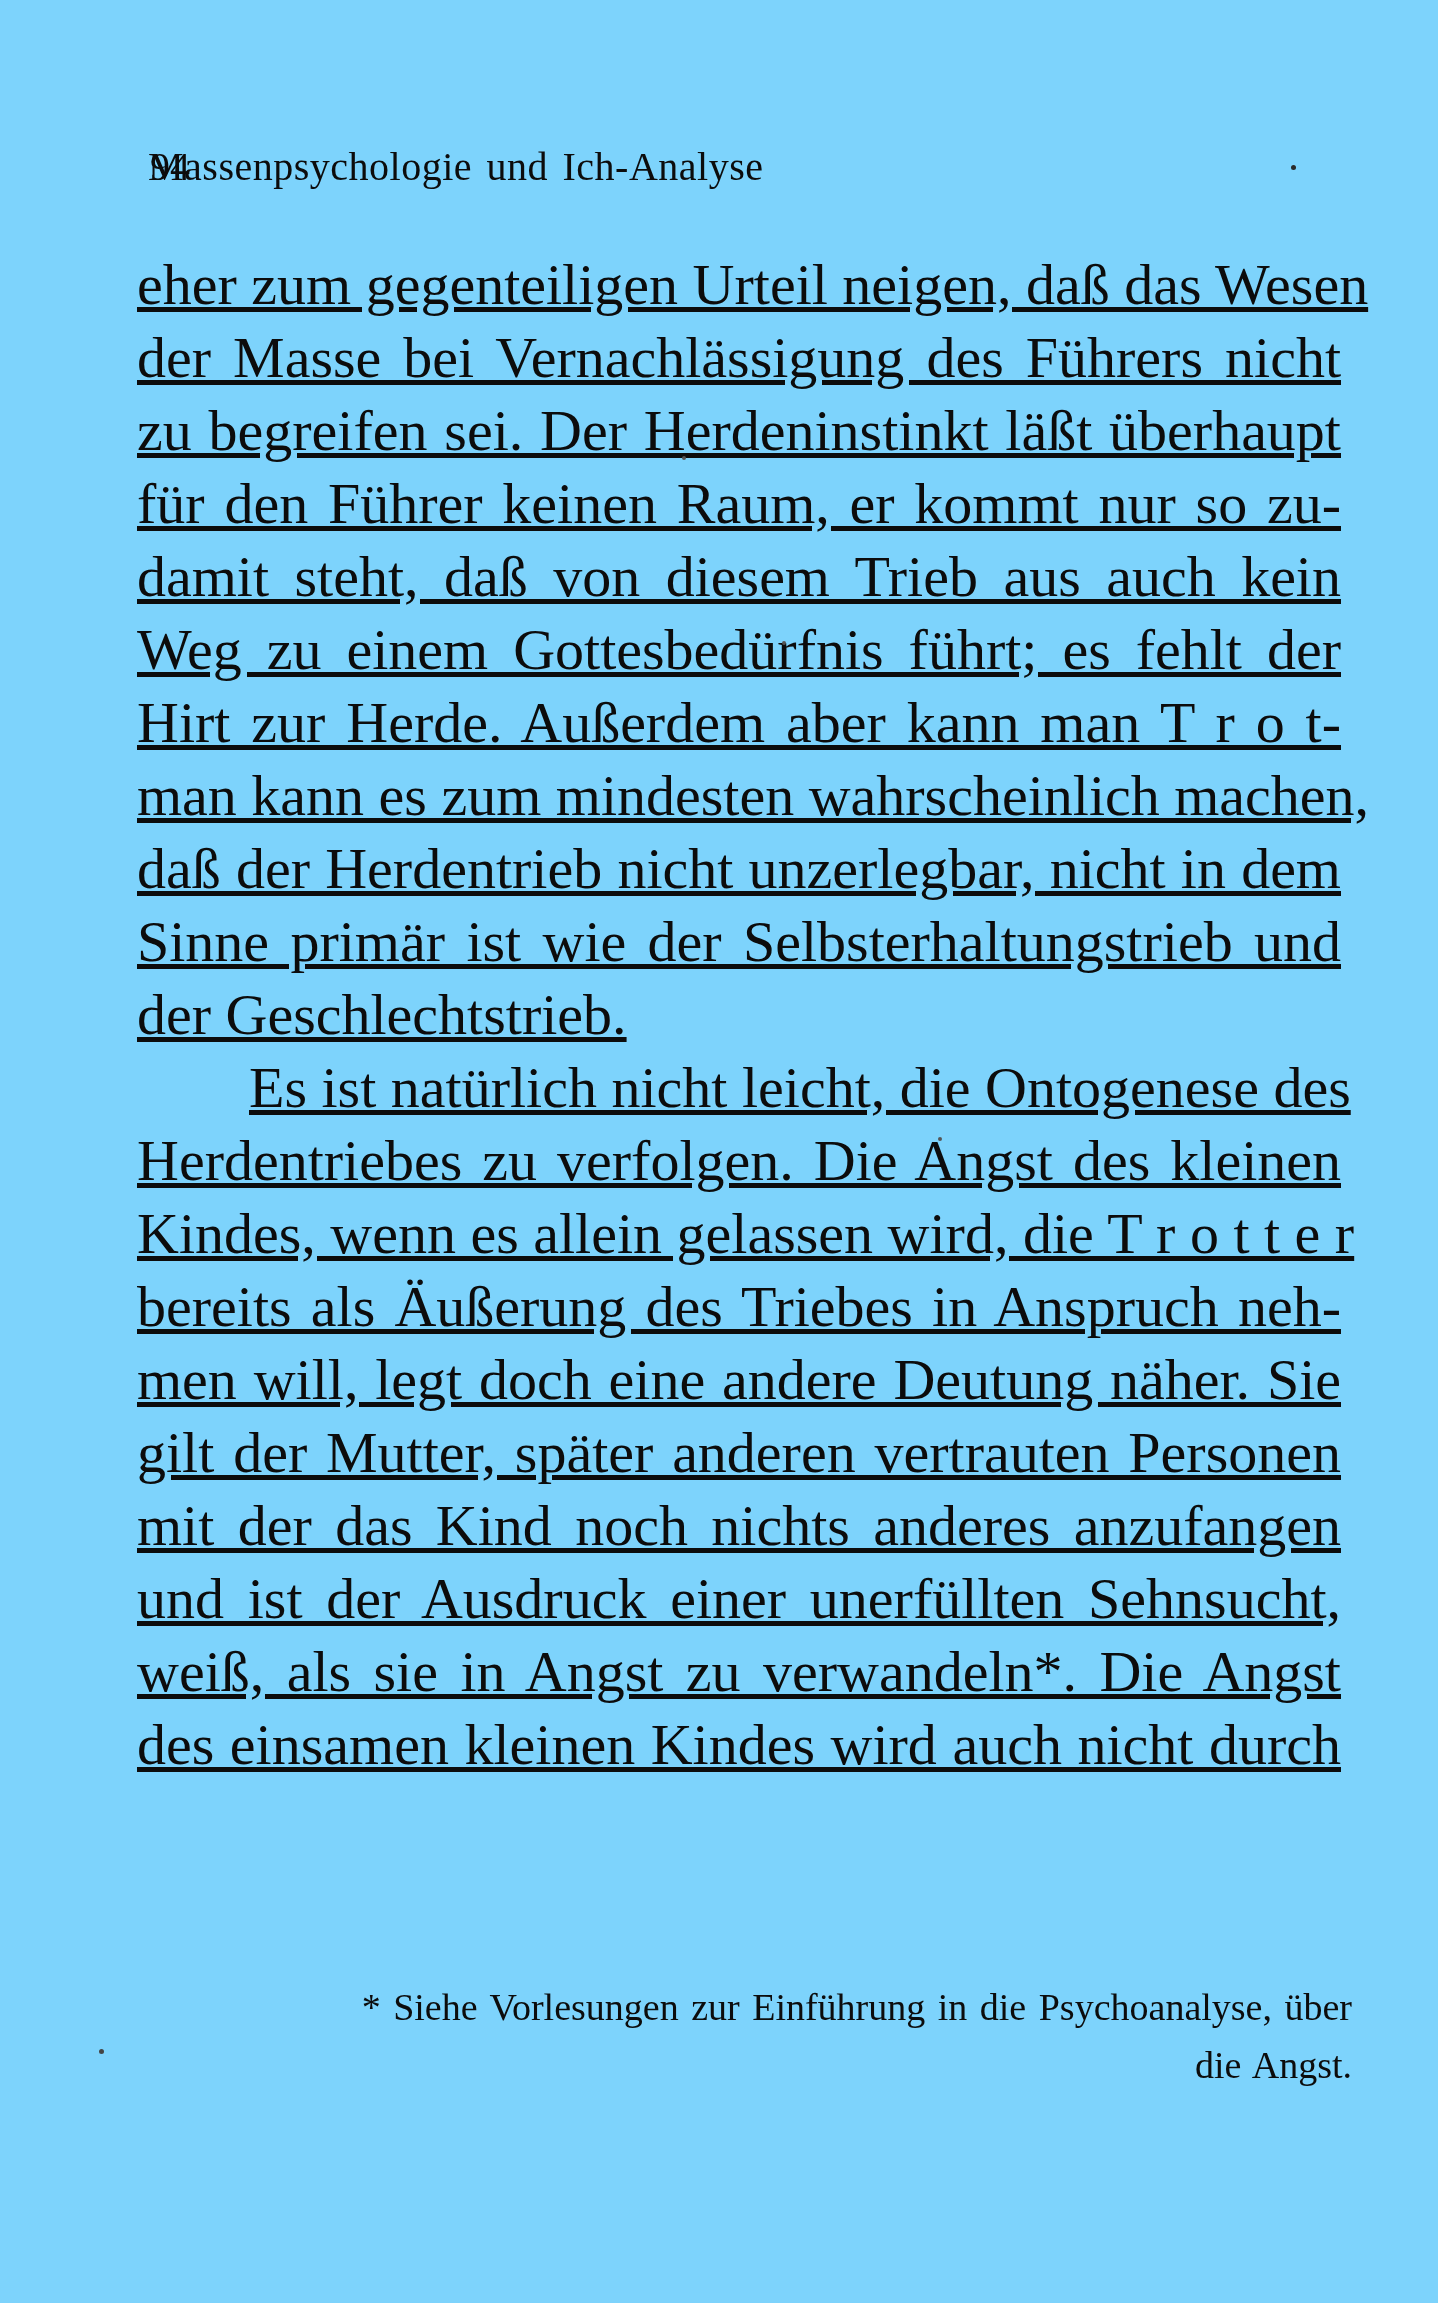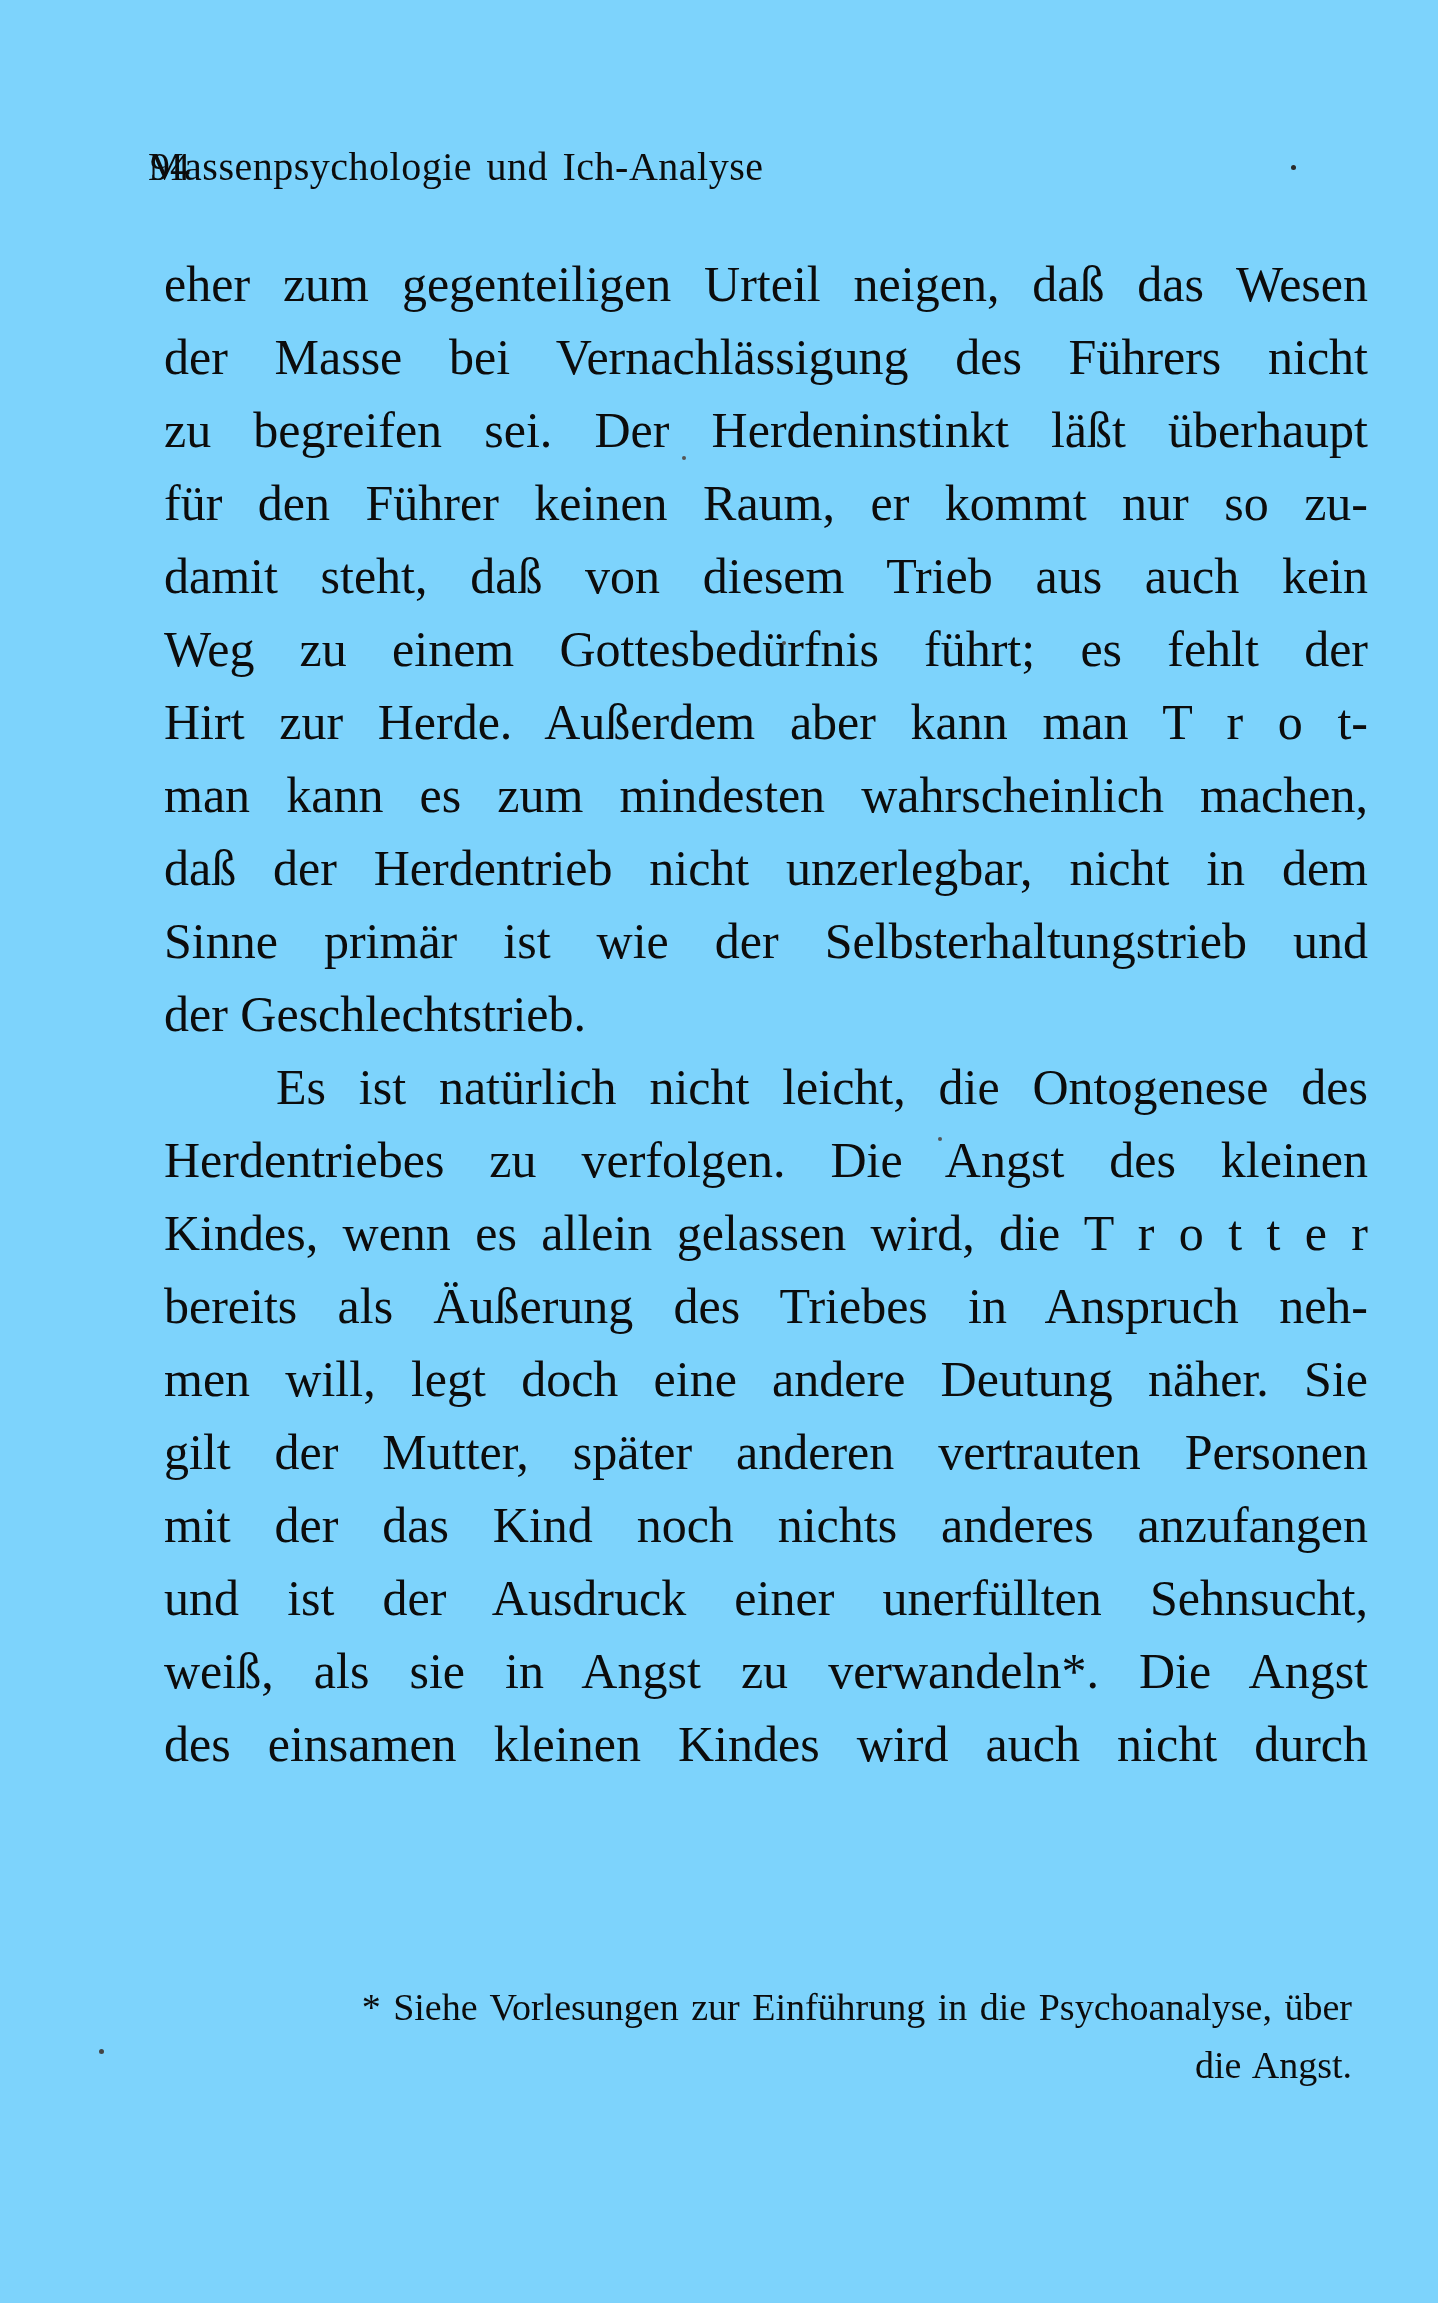--- a/index.html
+++ b/index.html
@@ -38,23 +38,24 @@
     right: 0;
     top: 0;
     text-align: left;
     letter-spacing: 0.5px;
     word-spacing: 4px;
   }
   
   .text-block {
     position: absolute;
     top: 248px;
-    left: 164px;
+    left: 137px;
     width: 1204px;
-    font-size: 50px;
+    font-size: 58px;
+    text-decoration: underline;
   }
   .line {
     height: 73px;
     line-height: 73px;
     white-space: nowrap;
     text-align: justify;
     text-align-last: justify;
     overflow: visible;
   }
   .line.no-just {

